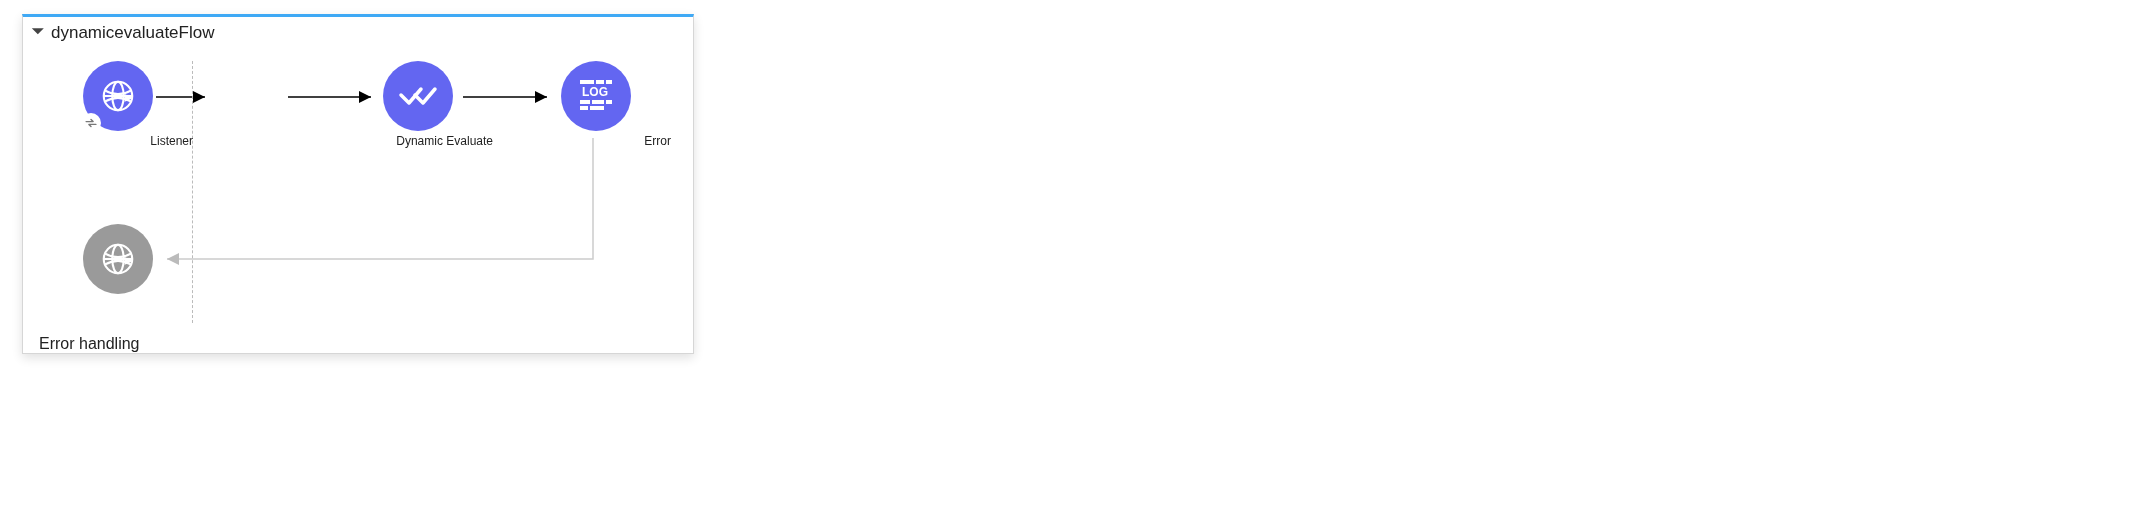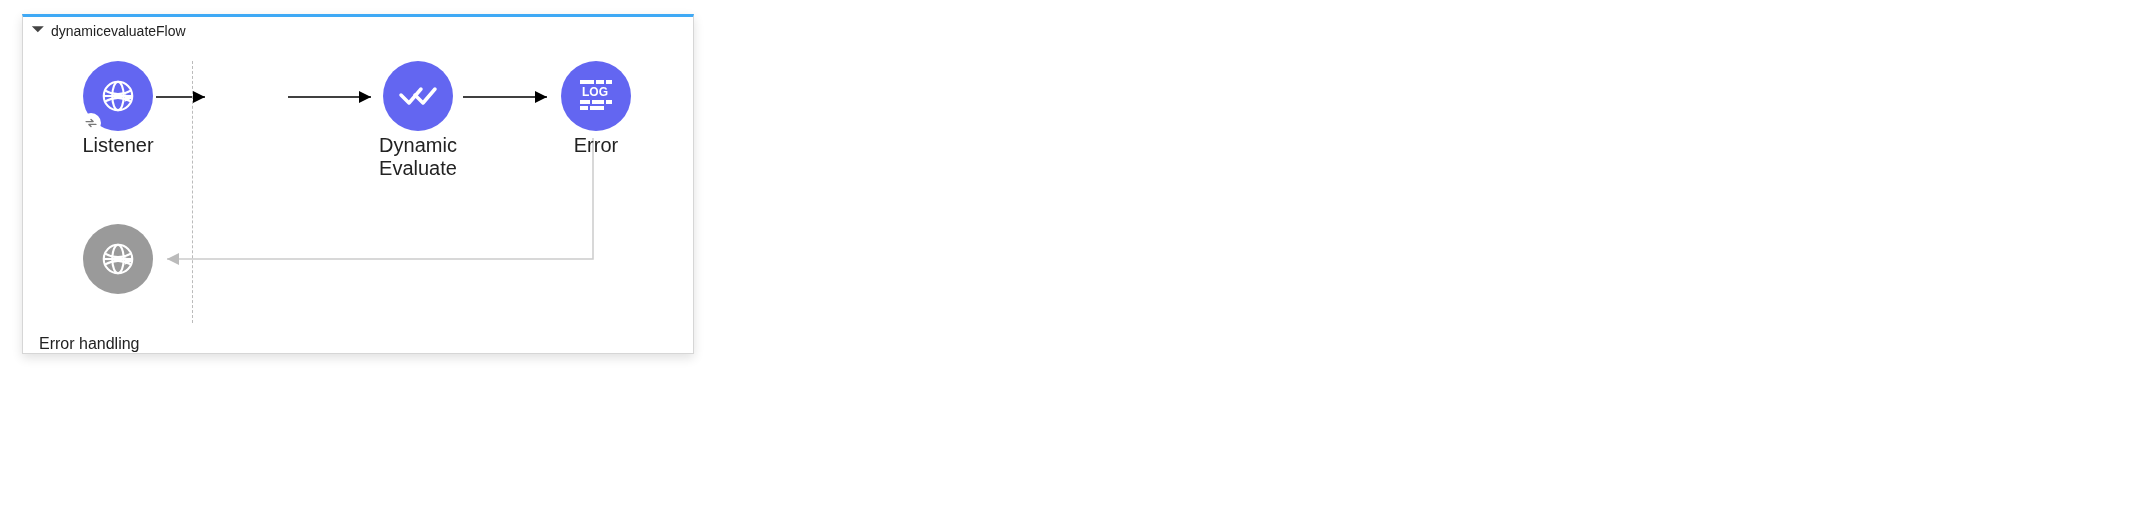--- a/index.html
+++ b/index.html
@@ -1,26 +1,26 @@
 <!DOCTYPE html>
 <html><head>
 <meta charset="utf-8">
 <style>
 html,body{margin:0;padding:0;background:#fff;font-family:-apple-system,BlinkMacSystemFont,"Segoe UI",Helvetica,Arial,sans-serif;color:#222;font-size:16px}
 .page{width:2142px;height:518px;box-sizing:border-box;padding:14px 0 0 22px}
 .card{width:672px;height:340px;box-sizing:border-box;background:#fff;border:1px solid #d6d6d6;border-top:3px solid #3fa9f5;box-shadow:0 4px 10px rgba(0,0,0,0.12);position:relative}
 .hdr{display:flex;align-items:center;gap:6px;padding:6px 10px 4px 10px}
 .hdr .tri{width:0;height:0;border-left:6px solid #444;border-right:6px solid transparent;border-top:6px solid transparent;border-bottom:6px solid transparent;transform:rotate(90deg);transform-origin:40% 50%}
-.hdr .ttl{font-size:14px}
+.hdr .ttl{font-size:17px}
 .canvas{position:absolute;left:0;top:32px;right:0;bottom:30px}
-.node{position:absolute;text-align:center;width:150px}
+.node{position:absolute;text-align:right;width:150px}
 .circle{width:70px;height:70px;border-radius:50%;display:flex;align-items:center;justify-content:center;margin:0 auto}
 .blue{background:#6366f1;color:#fff}
 .grey{background:#9a9a9a;color:#fff}
-.lbl{margin-top:3px;font-size:20px}
+.lbl{margin-top:3px;font-size:12px}
 .dash{position:absolute;border-left:1px dashed #bbb;top:12px;height:262px;left:169px}
 
 .badge{position:absolute;width:20px;height:20px;border-radius:50%;background:#fff;display:flex;align-items:center;justify-content:center}
 .ftr{position:absolute;left:0;right:0;bottom:0;display:flex;align-items:center;gap:6px;padding:4px 10px 0 10px}
 svg{display:block}
 </style>
 </head>
 <body>
 <div class="page">
 <div class="card">

